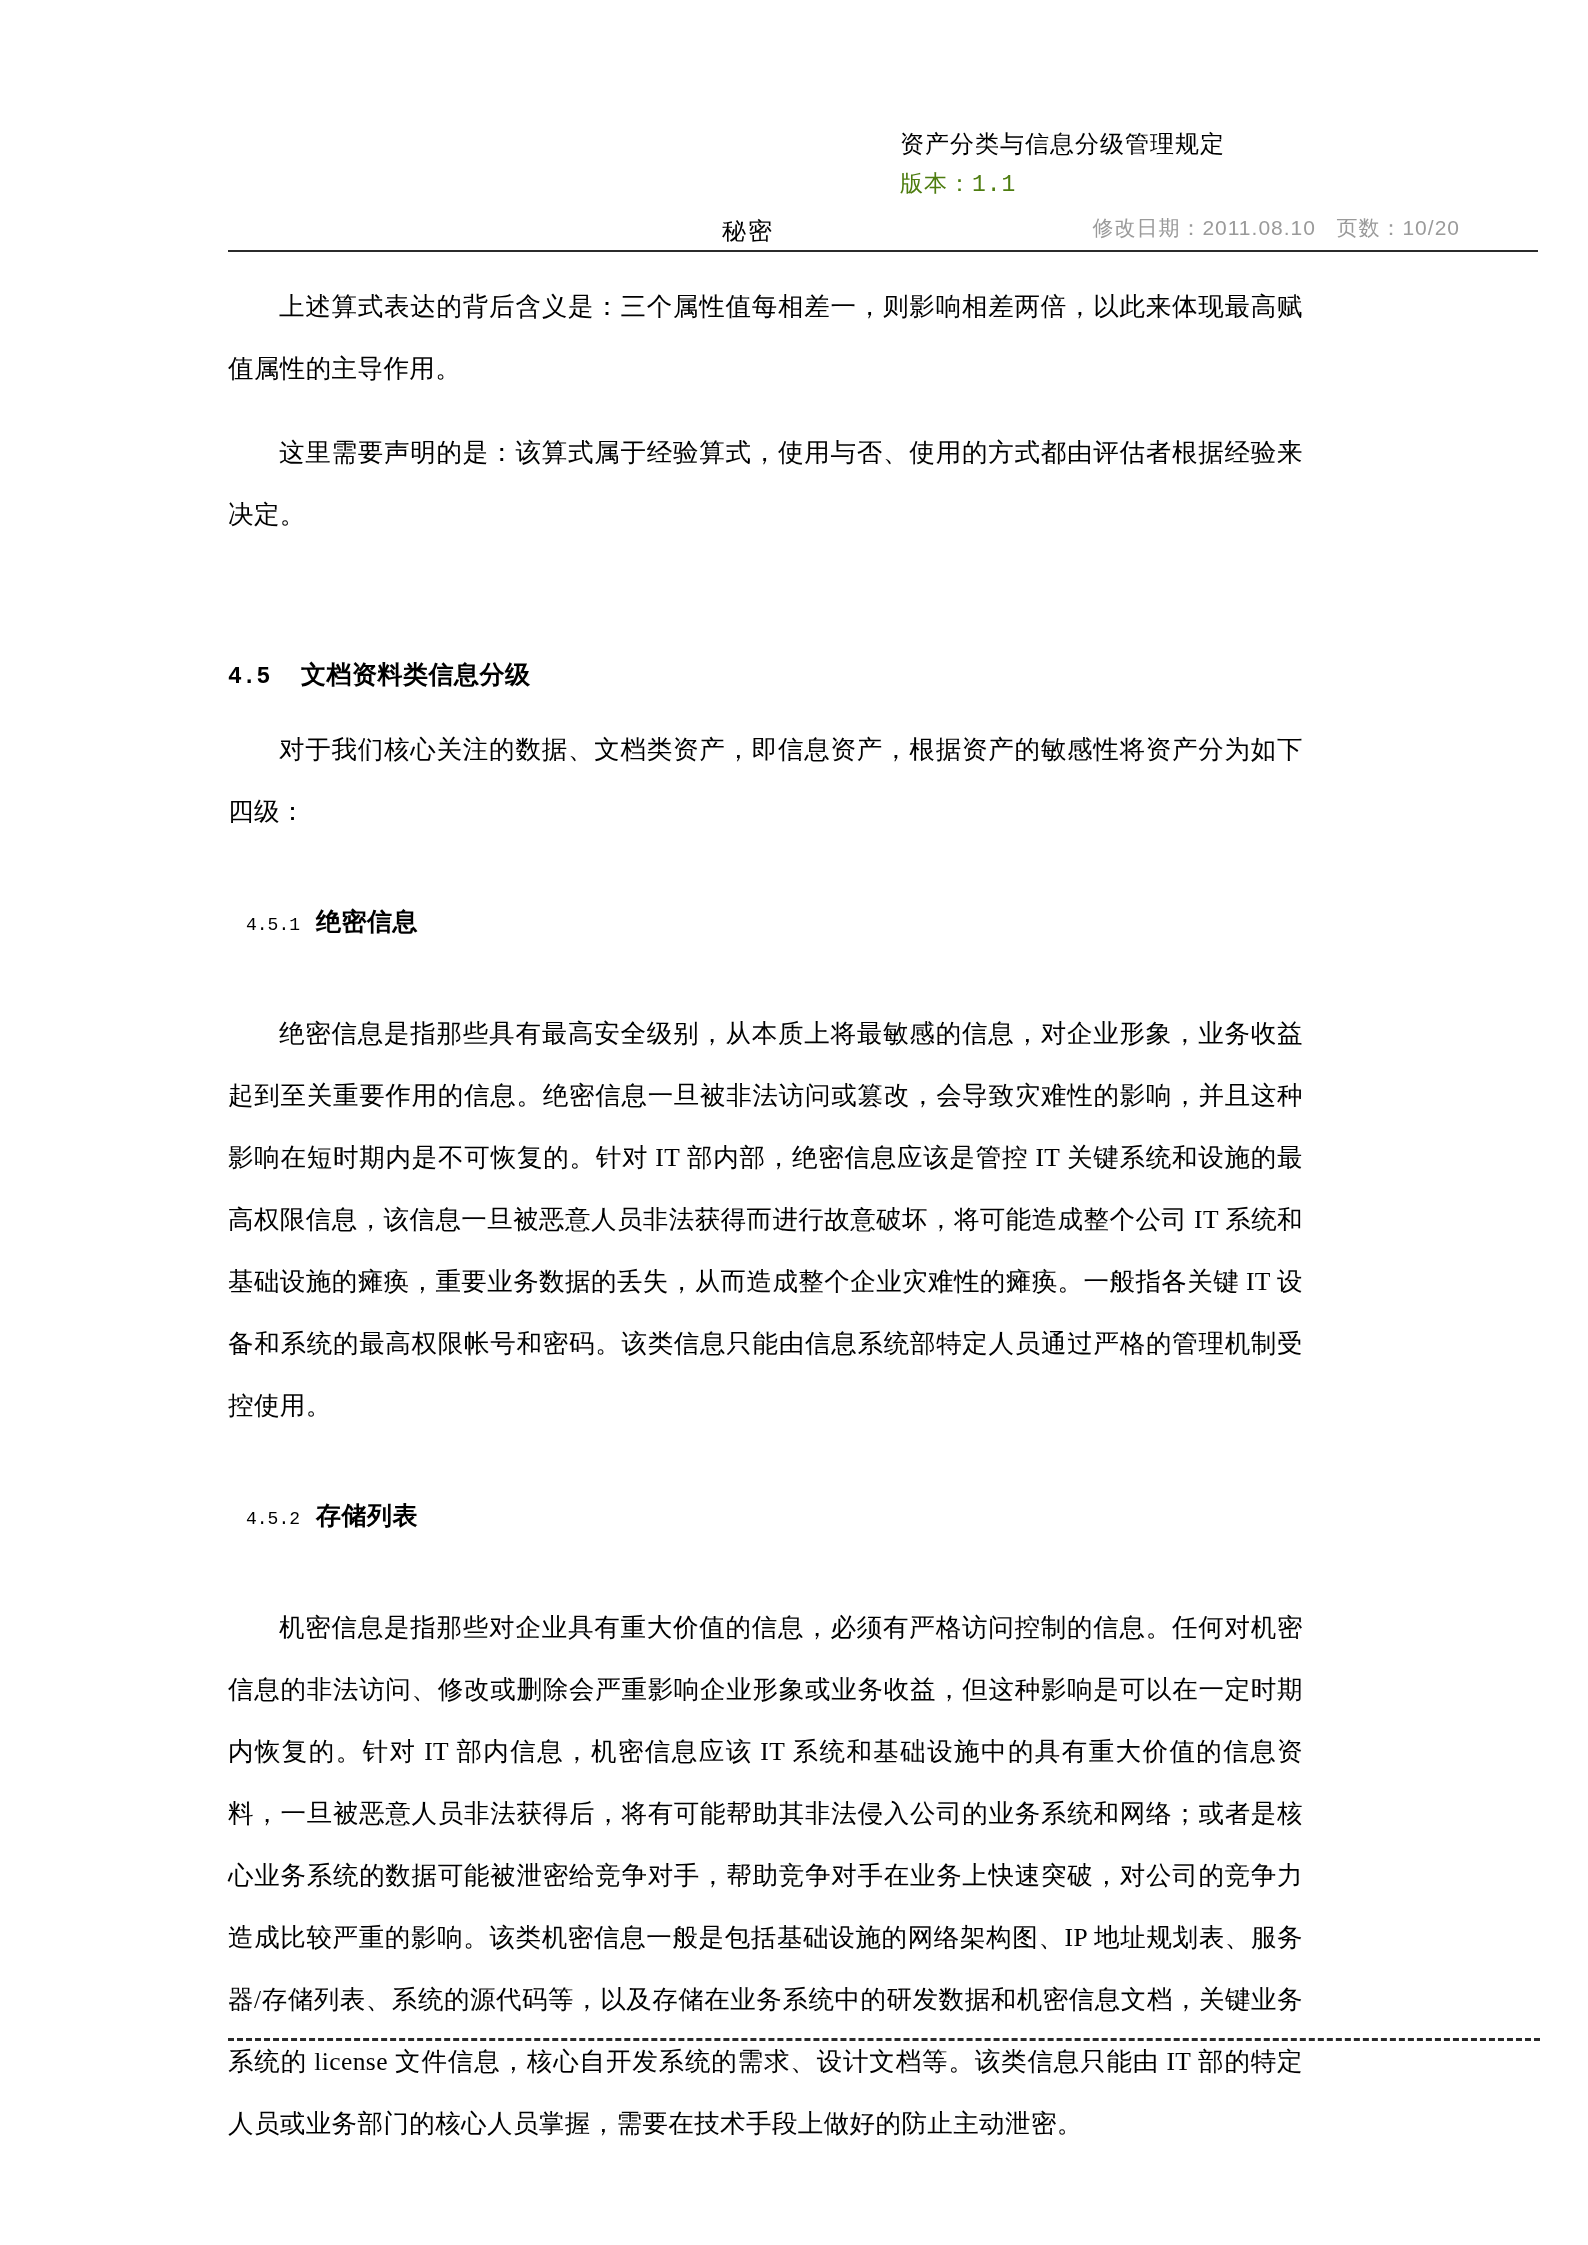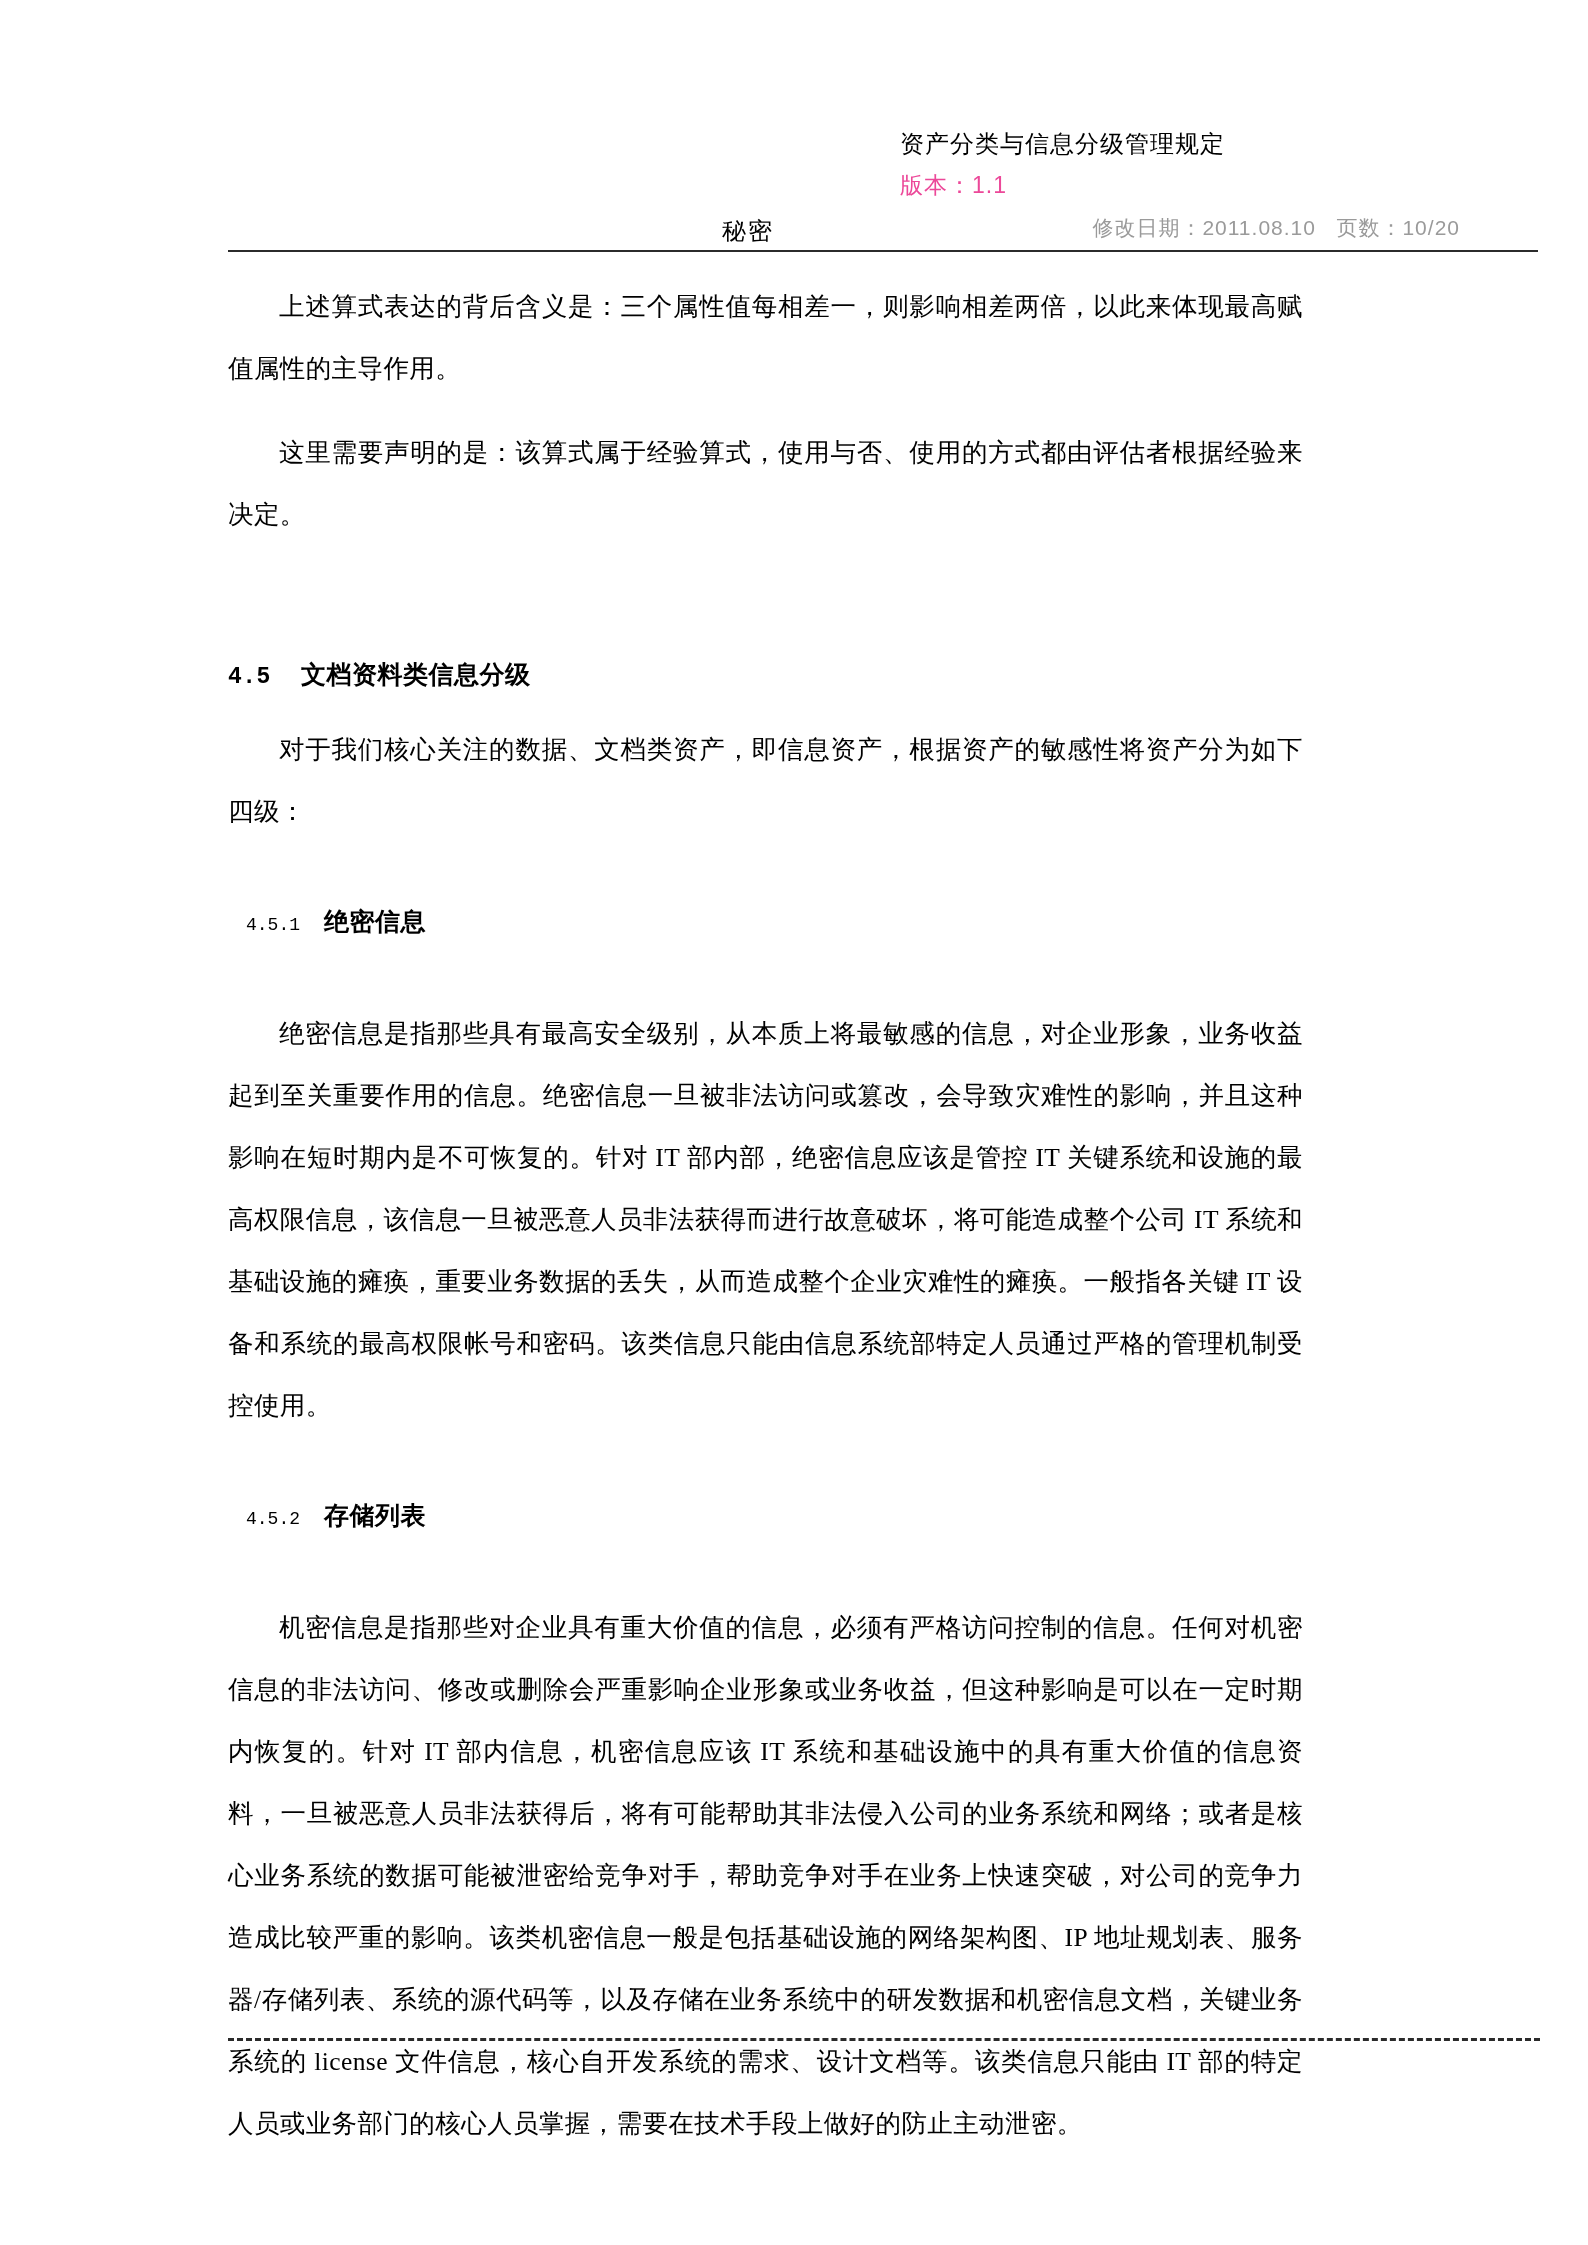--- a/index.html
+++ b/index.html
@@ -36,24 +36,24 @@
     width: 560px;
     line-height: 1.55;
   }
   .header-title {
     font-family: "Liberation Sans", sans-serif;
     font-size: 24px;
     letter-spacing: 1px;
     color: #000;
   }
   .header-version {
-    font-family: Liberation Sans, sans-serif;
+    font-family: Liberation Mono, monospace;
     font-size: 23px;
     letter-spacing: 1px;
-    color: #ec4899;
+    color: #4d7c0f;
     margin-top: 6px;
   }
   .header-meta {
     font-family: "Liberation Sans", sans-serif;
     font-size: 21px;
     letter-spacing: 1px;
     color: #9a9a9a;
     margin-top: 8px;
     white-space: pre;
     text-align: right;
@@ -113,21 +113,21 @@
     letter-spacing: 0.5px;
     line-height: 40px;
   }
   h3.h-sub .num {
     font-family: "Liberation Mono", "DejaVu Sans Mono", monospace;
     font-weight: normal;
     font-size: 18px;
     letter-spacing: 0px;
   }
   h3.h-sub .ttl {
-    margin-left: 24px;
+    margin-left: 16px;
     font-family: Liberation Mono, monospace;
   }
   h2.h-section .num {
     font-family: "Liberation Mono", "DejaVu Sans Mono", monospace;
     font-weight: bold;
     font-size: 23px;
   }
   h2.h-section .ttl {
     margin-left: 30px;
   }

